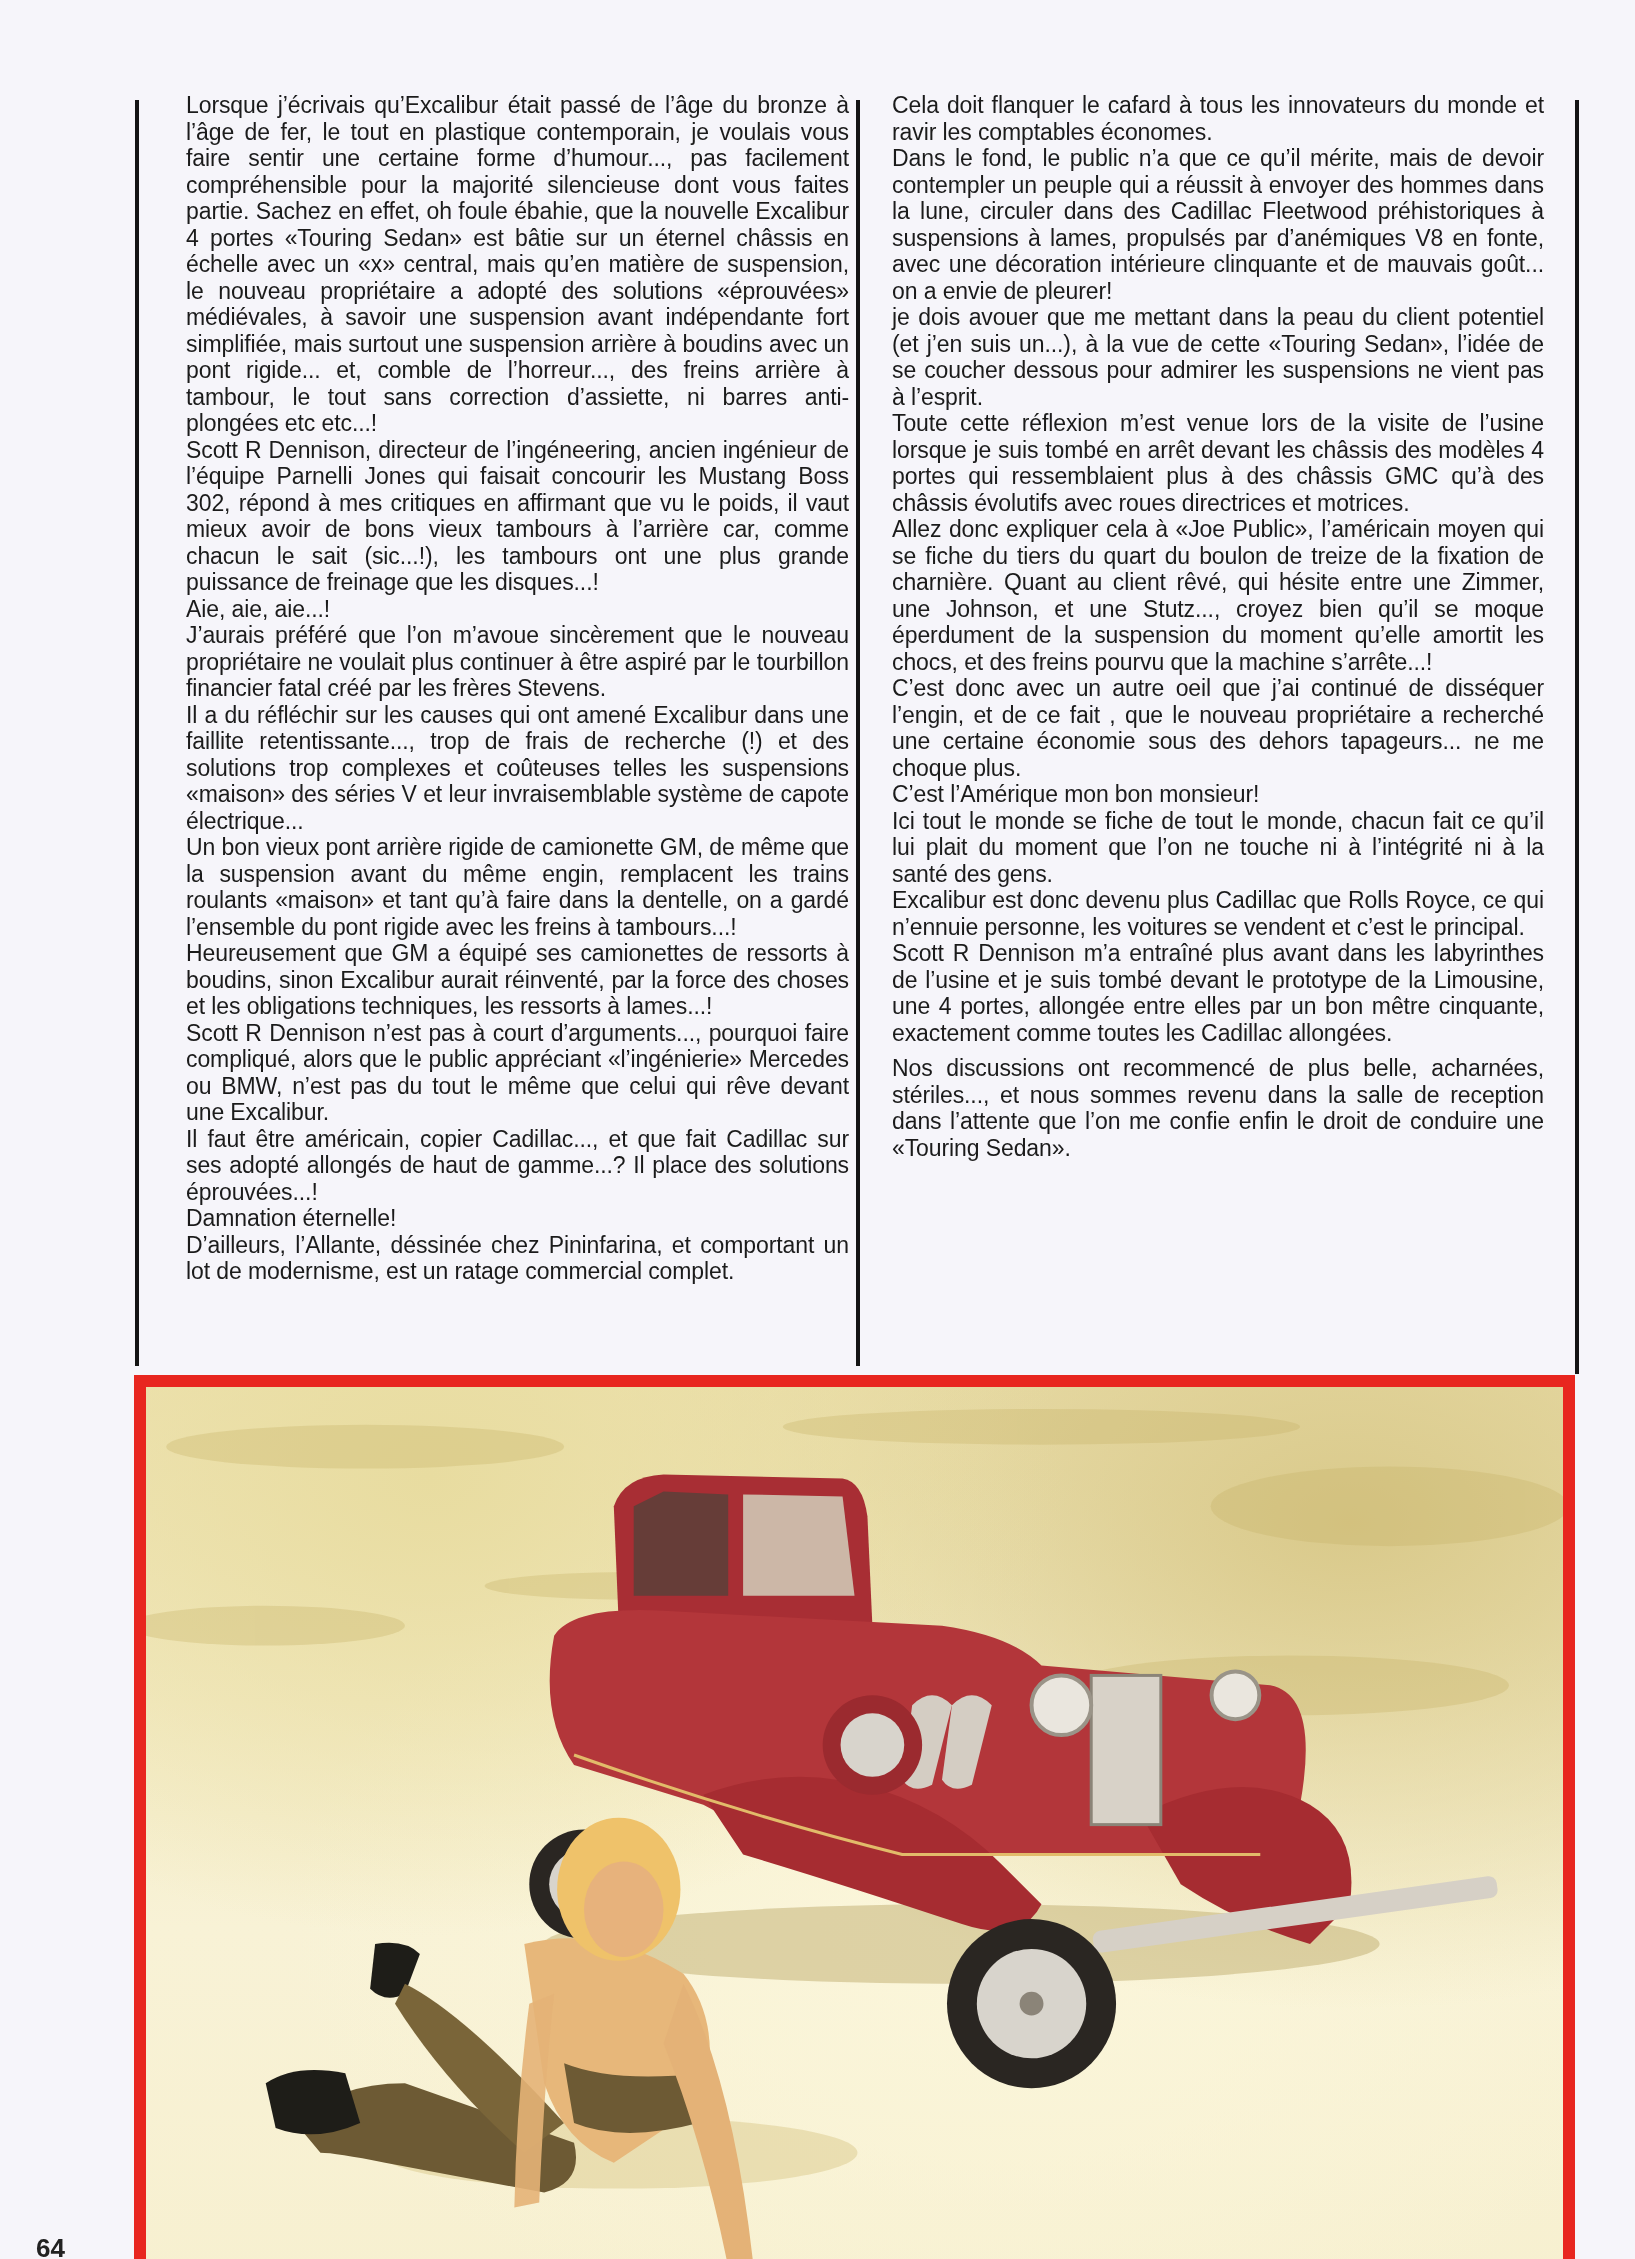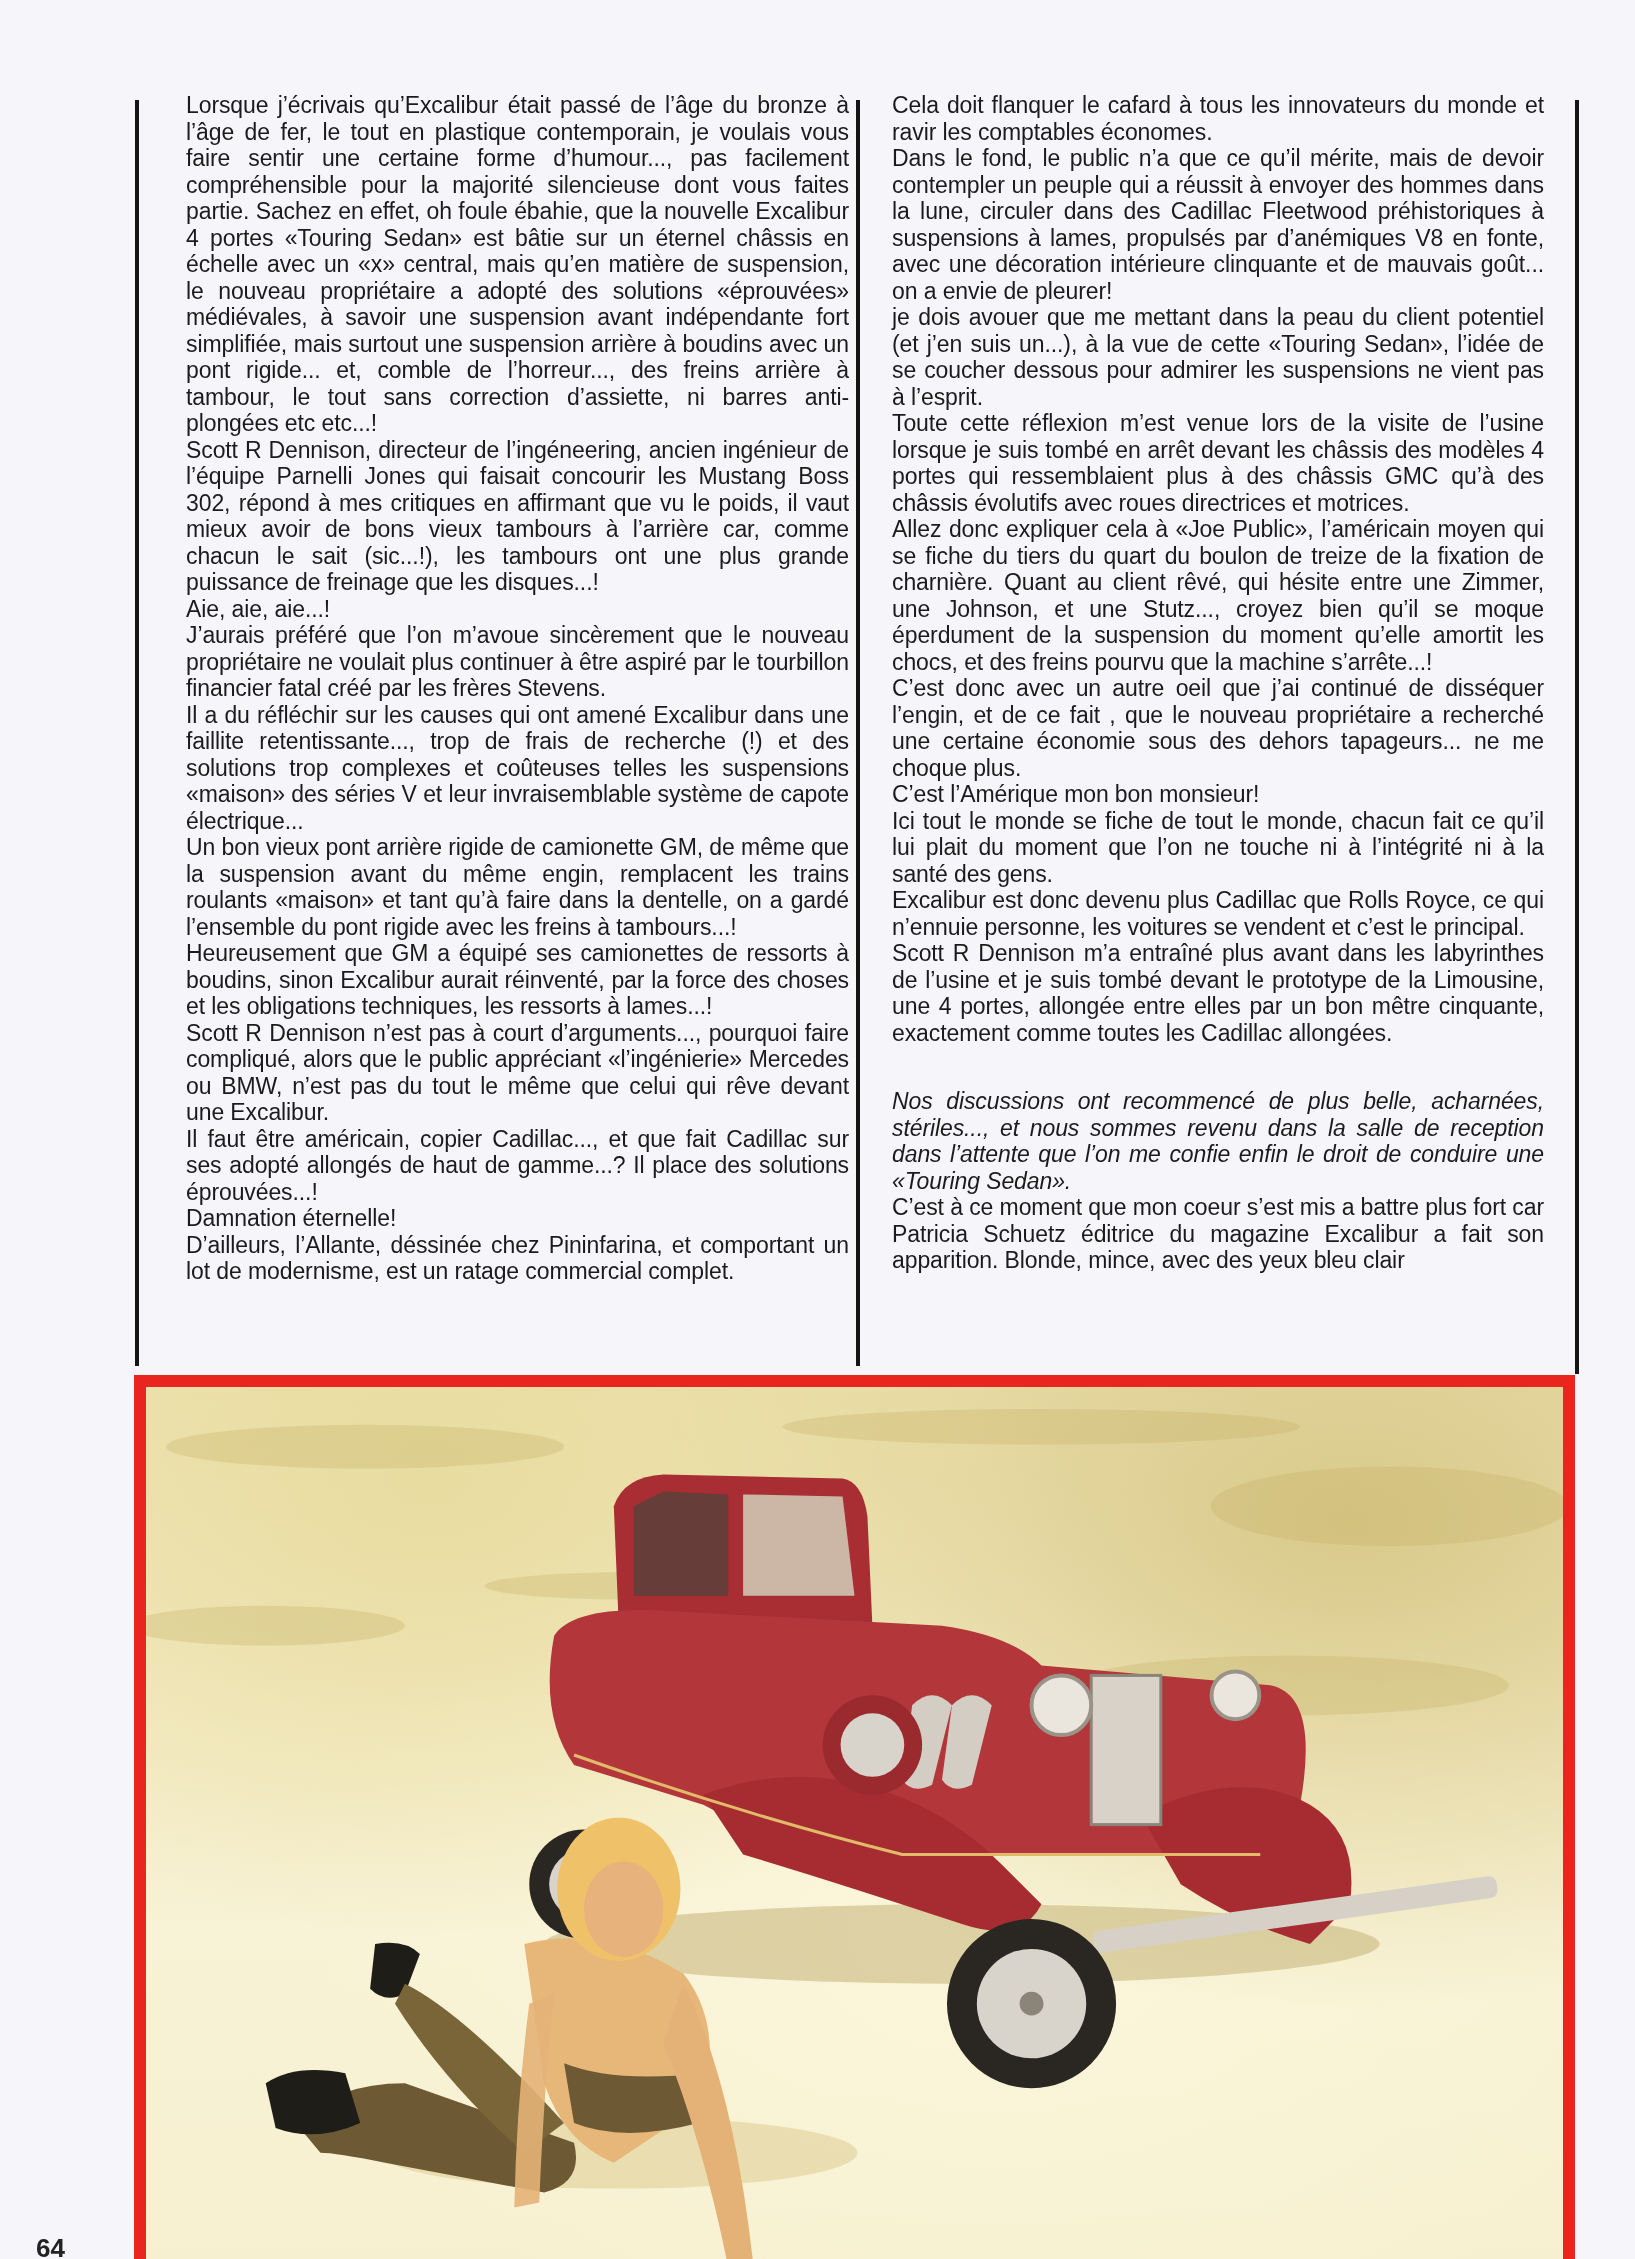--- a/index.html
+++ b/index.html
@@ -9,21 +9,21 @@
     font-family: "Liberation Sans", sans-serif;
     color: #1b1b1b;
   }
   .rule { position: absolute; background: #141414; width: 4px; }
   .col {
     position: absolute; top: 92px;
     font-size: 23px; line-height: 26.5px;
     text-align: justify; letter-spacing: -0.1px;
   }
   .col p { margin: 0; }
-  .col p.gap { margin-top: 42px; font-style: italic; }
+  .col p.gap { margin-top: 9px; }
   #col-left { left: 186px; width: 663px; }
   #col-right { left: 892px; width: 652px; }
   .page-number {
     position: absolute; left: 36px; top: 2233px;
     font-size: 26px; font-weight: bold; color: #222;
   }
   .photo-frame {
     position: absolute; left: 134px; top: 1375px; width: 1441px; height: 925px;
     background: #e8261f; box-sizing: border-box; padding: 12px;
   }
@@ -63,21 +63,20 @@
   <p>Dans le fond, le public n’a que ce qu’il mérite, mais de devoir contempler un peuple qui a réussit à envoyer des hommes dans la lune, circuler dans des Cadillac Fleetwood préhistoriques à suspensions à lames, propulsés par d’anémiques V8 en fonte, avec une décoration intérieure clinquante et de mauvais goût... on a envie de pleurer!</p>
   <p>je dois avouer que me mettant dans la peau du client potentiel (et j’en suis un...), à la vue de cette «Touring Sedan», l’idée de se coucher dessous pour admirer les suspensions ne vient pas à l’esprit.</p>
   <p>Toute cette réflexion m’est venue lors de la visite de l’usine lorsque je suis tombé en arrêt devant les châssis des modèles 4 portes qui ressemblaient plus à des châssis GMC qu’à des châssis évolutifs avec roues directrices et motrices.</p>
   <p>Allez donc expliquer cela à «Joe Public», l’américain moyen qui se fiche du tiers du quart du boulon de treize de la fixation de charnière. Quant au client rêvé, qui hésite entre une Zimmer, une Johnson, et une Stutz..., croyez bien qu’il se moque éperdument de la suspension du moment qu’elle amortit les chocs, et des freins pourvu que la machine s’arrête...!</p>
   <p>C’est donc avec un autre oeil que j’ai continué de disséquer l’engin, et de ce fait , que le nouveau propriétaire a recherché une certaine économie sous des dehors tapageurs... ne me choque plus.</p>
   <p>C’est l’Amérique mon bon monsieur!</p>
   <p>Ici tout le monde se fiche de tout le monde, chacun fait ce qu’il lui plait du moment que l’on ne touche ni à l’intégrité ni à la santé des gens.</p>
   <p>Excalibur est donc devenu plus Cadillac que Rolls Royce, ce qui n’ennuie personne, les voitures se vendent et c’est le principal.</p>
   <p>Scott R Dennison m’a entraîné plus avant dans les labyrinthes de l’usine et je suis tombé devant le prototype de la Limousine, une 4 portes, allongée entre elles par un bon mêtre cinquante, exactement comme toutes les Cadillac allongées.</p>
   <p class="gap">Nos discussions ont recommencé de plus belle, acharnées, stériles..., et nous sommes revenu dans la salle de reception dans l’attente que l’on me confie enfin le droit de conduire une «Touring Sedan».</p>
-  <p>C’est à ce moment que mon coeur s’est mis a battre plus fort car Patricia Schuetz éditrice du magazine Excalibur a fait son apparition. Blonde, mince, avec des yeux bleu clair</p>
 </div>
 
 <div class="photo-frame">
   <div class="photo" title="Red Excalibur Touring Sedan in a desert setting with a blonde model in leopard-print outfit lying on the sand">
     <svg width="1417" height="915" viewBox="0 0 1424 920">
 
       <g opacity="0.35" fill="#c8b46a">
         <ellipse cx="220" cy="60" rx="200" ry="22"></ellipse>
         <ellipse cx="900" cy="40" rx="260" ry="18"></ellipse>
         <ellipse cx="1250" cy="120" rx="180" ry="40"></ellipse>

